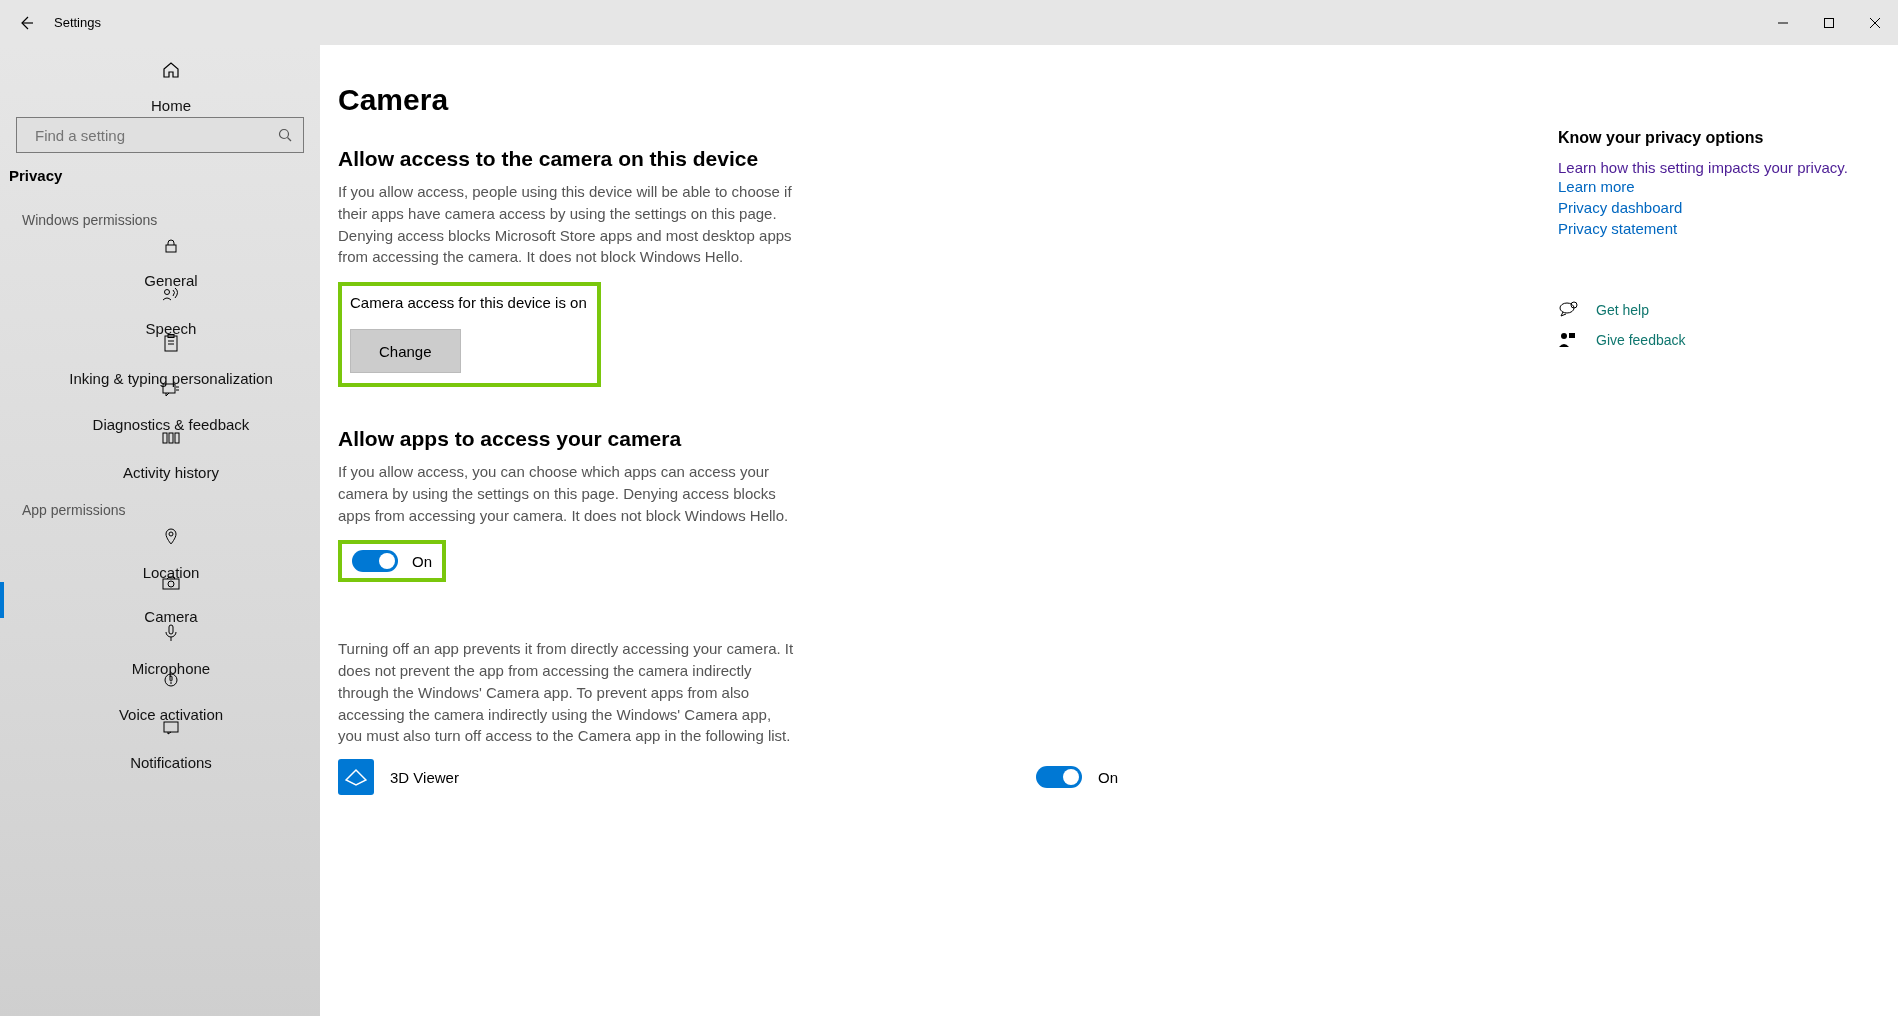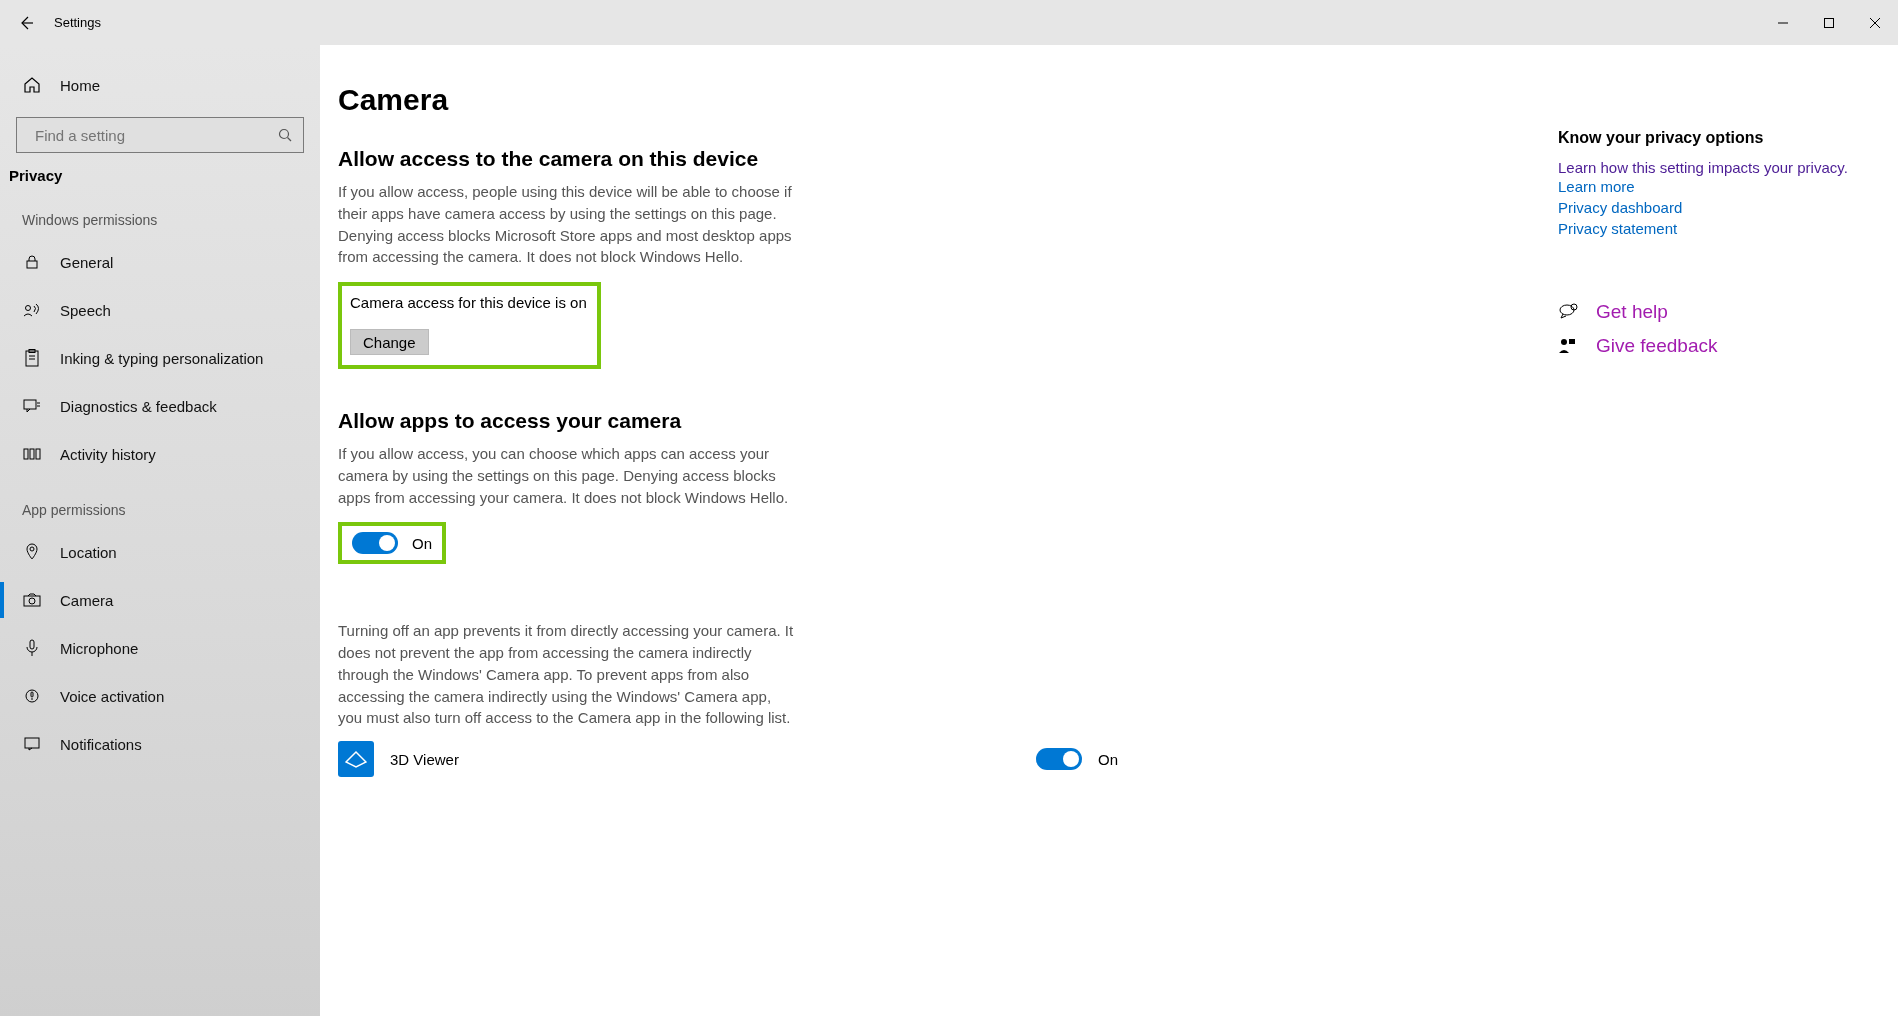--- a/index.html
+++ b/index.html
@@ -14,38 +14,38 @@
   .win-btn { width: 46px; height: 40px; display: flex; align-items: center; justify-content: center; }
 
   
   .layout { display: flex; height: calc(1016px - 40px); }
   .sidebar { width: 320px; background: linear-gradient(#e6e6e6, #d9d9d9 60%, #cfcfcf); padding-top: 16px; overflow-y: auto; }
   .content { flex: 1; display: flex; padding: 26px 40px 0 18px; overflow-y: auto; }
   .main-col { width: 780px; }
   .right-col { margin-left: auto; width: 300px; padding-top: 58px; padding-right: 4px; }
 
   
-  .side-row { display: flex; align-items: center; gap: 18px; height: 48px; padding-left: 22px; color: #111; cursor: default; }
+  .side-row { display: flex; align-items: center; gap: 18px; height: 48px; padding-left: 22px; color: #111; cursor: default; flex-direction: column; }
   .side-row .icon { width: 20px; display: flex; align-items: center; justify-content: center; }
   .side-row .label { font-size: 15px; }
   .side-current { font-weight: 600; padding-left: 9px; margin: 14px 0 28px 0; font-size: 15px; }
   .side-group { color: #555; font-size: 14px; padding-left: 22px; margin: 24px 0 10px 0; }
   .side-active { position: relative; }
   .side-active::before { content: ""; position: absolute; left: 0; top: 6px; bottom: 6px; width: 4px; background: #0078d4; }
   .search-wrap { margin: 8px 16px 6px 16px; }
   .search { width: 100%; height: 36px; border: 1px solid #7a7a7a; background: #e0e0e0; padding: 0 36px 0 18px; font-size: 15px; color: #555; }
   .search-wrap { position: relative; }
   .search-glyph { position: absolute; right: 12px; top: 50%; transform: translateY(-50%); }
 
   
   h1.page-title { font-size: 30px; font-weight: 600; margin: 12px 0 30px 0; }
   h2.section-title { font-size: 21px; font-weight: 600; margin: 0 0 10px 0; }
   .desc { font-size: 15px; color: #555; line-height: 1.45; max-width: 460px; }
   .status-line { font-size: 15px; color: #000; }
-  .btn { display: inline-flex; align-items: center; justify-content: center; height: 26px; padding: 0 12px; background: #ccc; border: 1px solid #bbb; font-size: 15px; margin-top: 8px; }
+  .btn { display: inline-flex; align-items: center; justify-content: center; height: 44px; padding: 0 28px; background: #ccc; border: 1px solid #bbb; font-size: 15px; margin-top: 8px; }
   .highlight-box { border: 4px solid #7ac70c; padding: 8px 10px 10px 8px; display: inline-block; }
   .highlight-box.two { padding: 6px 10px; }
   .block { margin-bottom: 40px; }
   .toggle-row { display: flex; align-items: center; gap: 14px; }
   .toggle { width: 46px; height: 22px; border-radius: 11px; background: #0078d4; position: relative; }
   .toggle::after { content: ""; position: absolute; right: 3px; top: 3px; width: 16px; height: 16px; border-radius: 50%; background: #fff; }
   .toggle-label { font-size: 15px; }
   .link { color: #0067c0; cursor: pointer; }
 
   
@@ -53,21 +53,21 @@
   .app-tile { width: 36px; height: 36px; background: #0078d4; border-radius: 3px; display: flex; align-items: center; justify-content: center; }
   .app-name { font-size: 15px; flex: 1; }
   .app-row .toggle { margin-left: 260px; }
 
   
   .right-title { font-size: 16px; font-weight: 600; margin-bottom: 10px; }
   .right-desc { font-size: 15px; color: #4c1d95; line-height: 1.4; }
   .right-link { color: #0067c0; font-size: 15px; display: block; margin-bottom: 4px; }
   .help-row { display: flex; align-items: center; gap: 18px; margin-top: 12px; }
   .help-row .icon { width: 20px; }
-  .help-row a { color: #a21caf; font-size: 19px; }
+  .help-row a { color: #0f766e; font-size: 14px; }
   .help-block { margin-top: 64px; }
 
   svg { display: block; }
 </style>
 </head>
 <body>
 
 <div class="titlebar">
   <div class="titlebar-left">
     <span class="back-icon">

